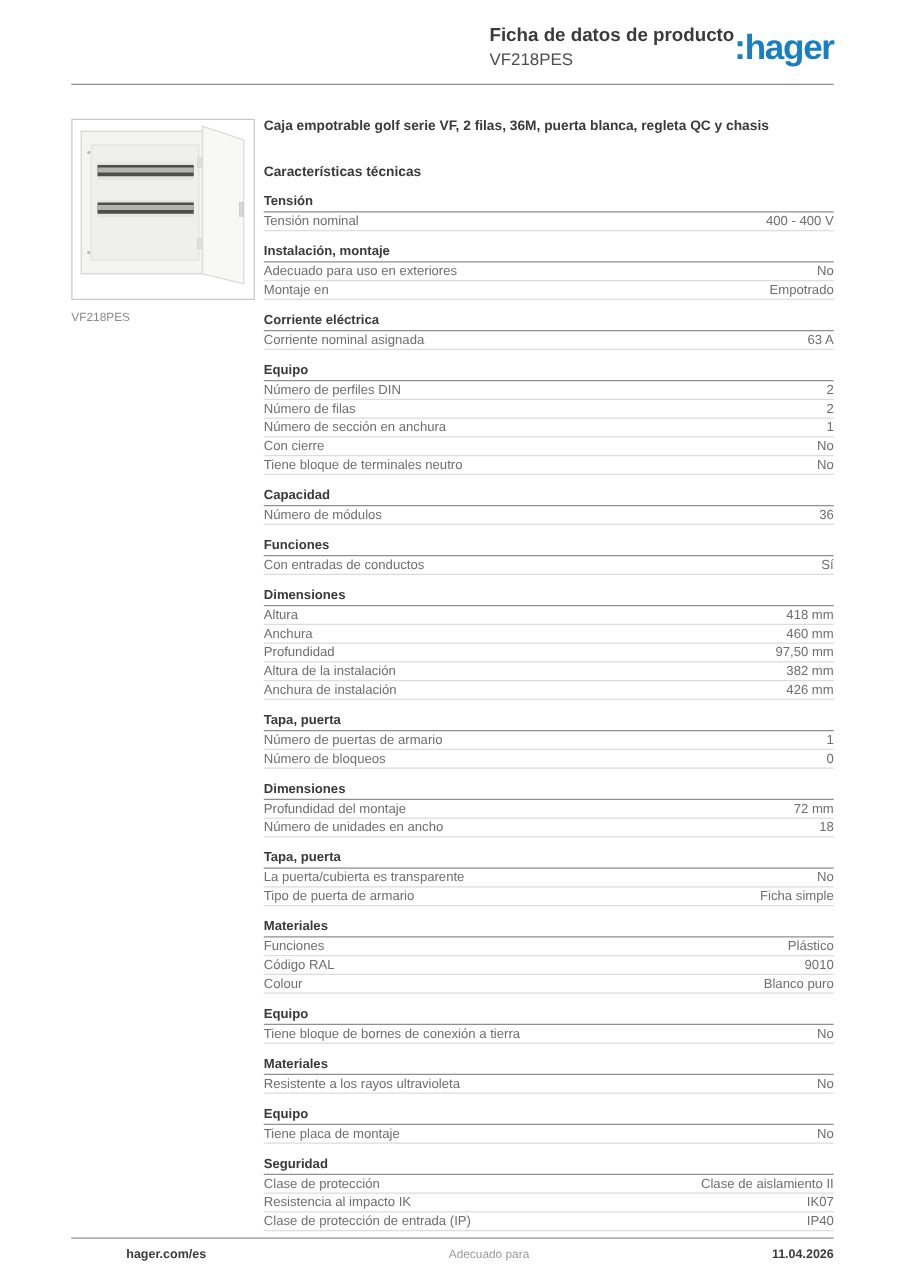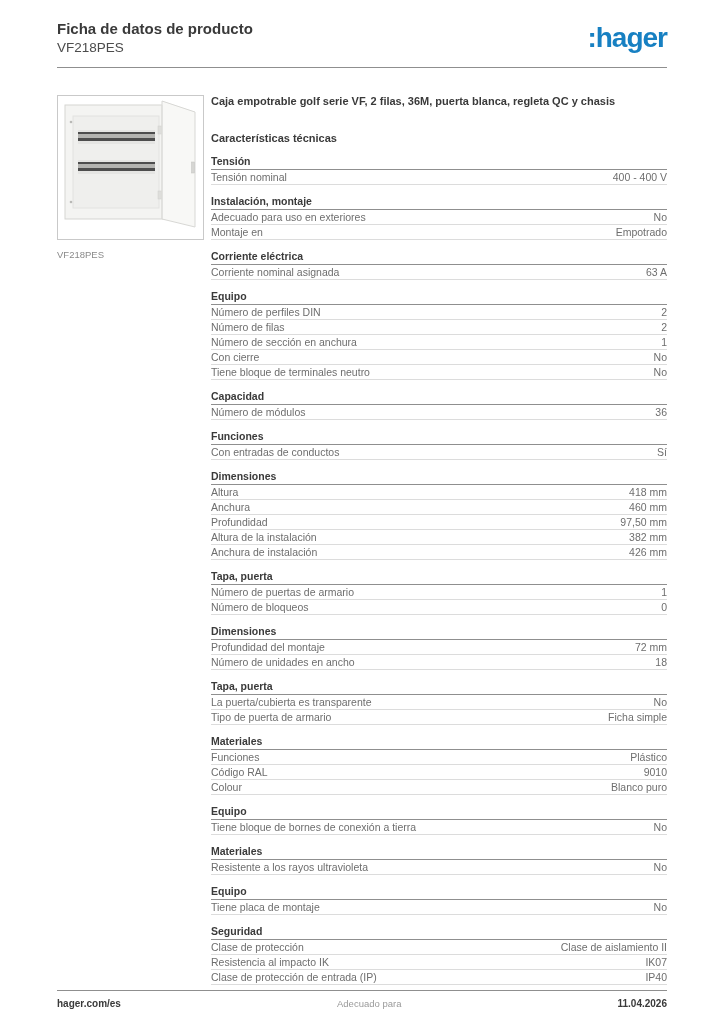--- a/index.html
+++ b/index.html
@@ -8,21 +8,21 @@
     position:relative;
     width:724px; height:1024px;
     background:#ffffff;
     font-family:"Liberation Sans", sans-serif;
     margin:0 auto;
     overflow:hidden;
   }
   
   .header {
     position:absolute; left:57px; right:57px; top:20px;
-    display:flex; justify-content:space-between; align-items:flex-start;gap:31px;
+    display:flex; justify-content:flex-end; align-items:flex-start;
   }
   .page-title { font-size:15px; font-weight:bold; color:#3a3a3a; line-height:1.25; }
   .product-code { font-size:13.5px; color:#4c4c4c; line-height:1.3; }
   .brand-logo { font-size:28px; font-weight:bold; letter-spacing:-1px; line-height:1; margin-top:4px; }
   .header-divider {
     position:absolute; left:57px; right:57px; top:67px;
     border-top:1.5px solid #8f8f8f;
   }
   
   .main { position:absolute; left:57px; right:57px; top:95px; display:flex; }
@@ -51,21 +51,21 @@
   }
   .spec-label { white-space:nowrap; }
   .spec-value { white-space:nowrap; text-align:center; padding-left:10px; }
   
   .footer {
     position:absolute; left:57px; right:57px; top:990px;
     border-top:1.5px solid #8f8f8f;
     padding-top:7px;
     display:flex; justify-content:space-between; align-items:baseline;
   }
-  .footer-left  { font-size:10px; font-weight:bold; color:#3a3a3a; text-decoration:none; }
+  .footer-left  { font-size:10px; font-weight:bold; color:#3a3a3a; text-decoration:none;margin-left:44px; }
   .footer-center{ font-size:9.5px; color:#9a9a9a; }
   .footer-right { font-size:10px; font-weight:bold; color:#3a3a3a; }
 </style>
 </head>
 <body>
 
 <div class="page">
 
   <div class="header">
     <div>

